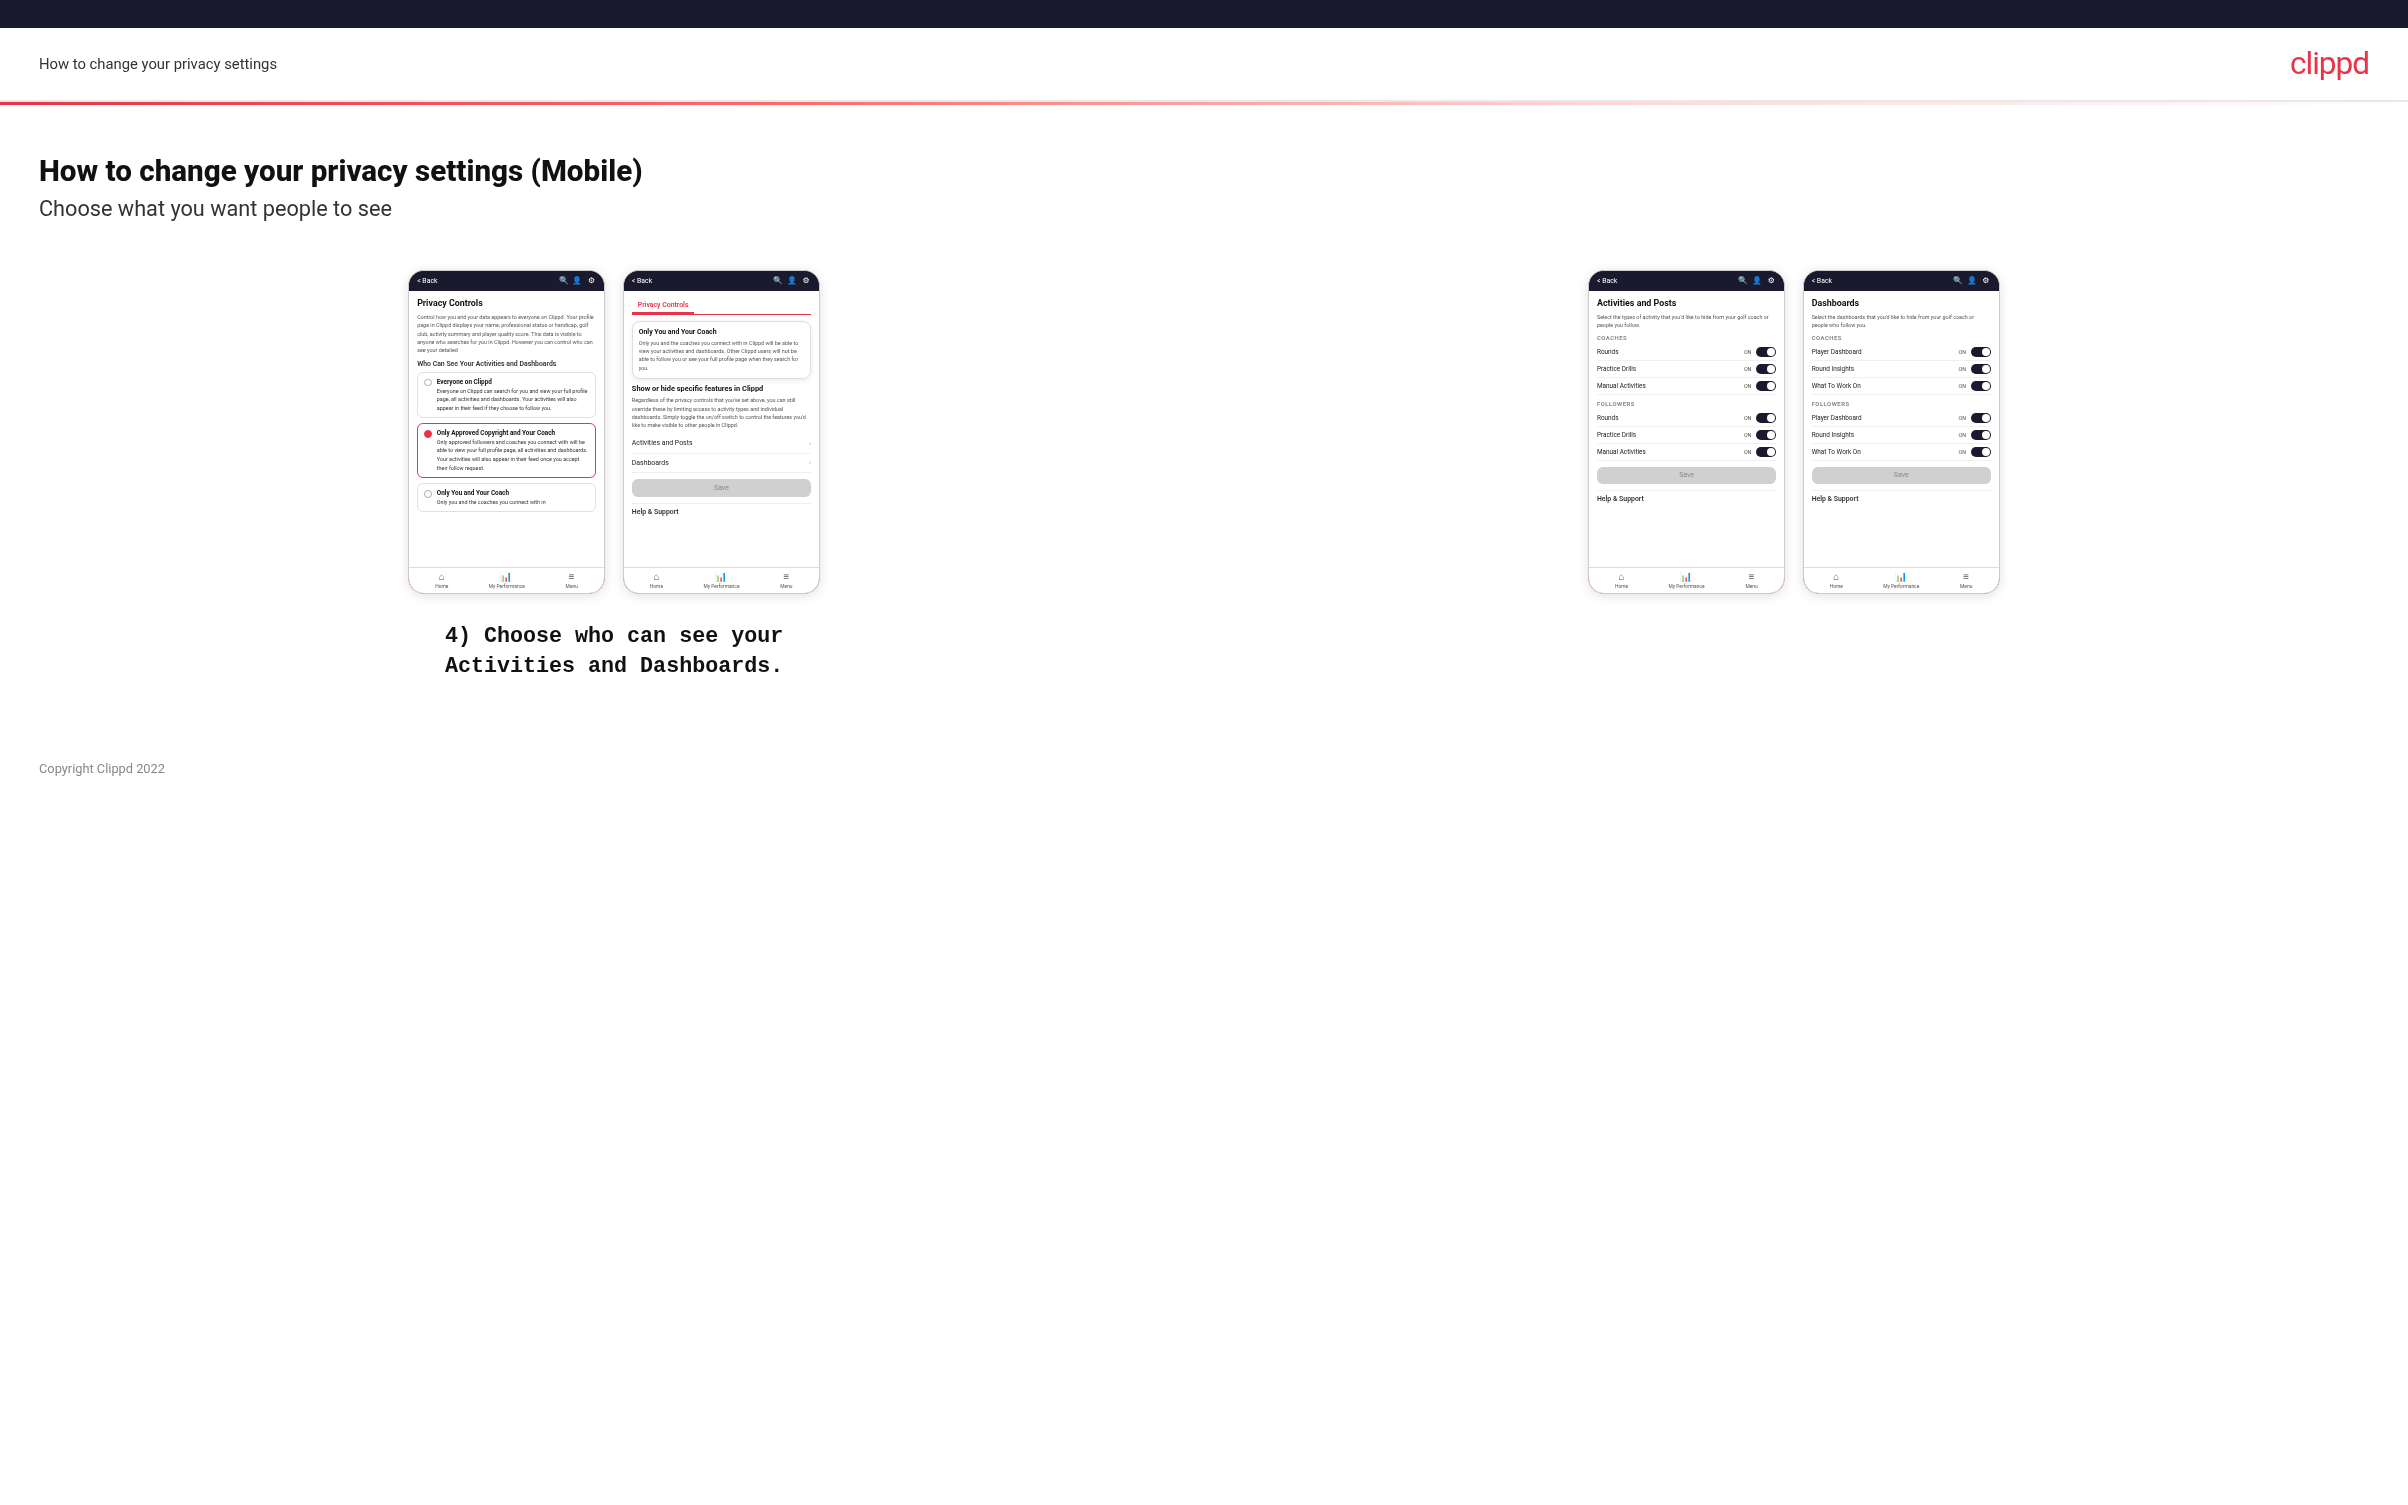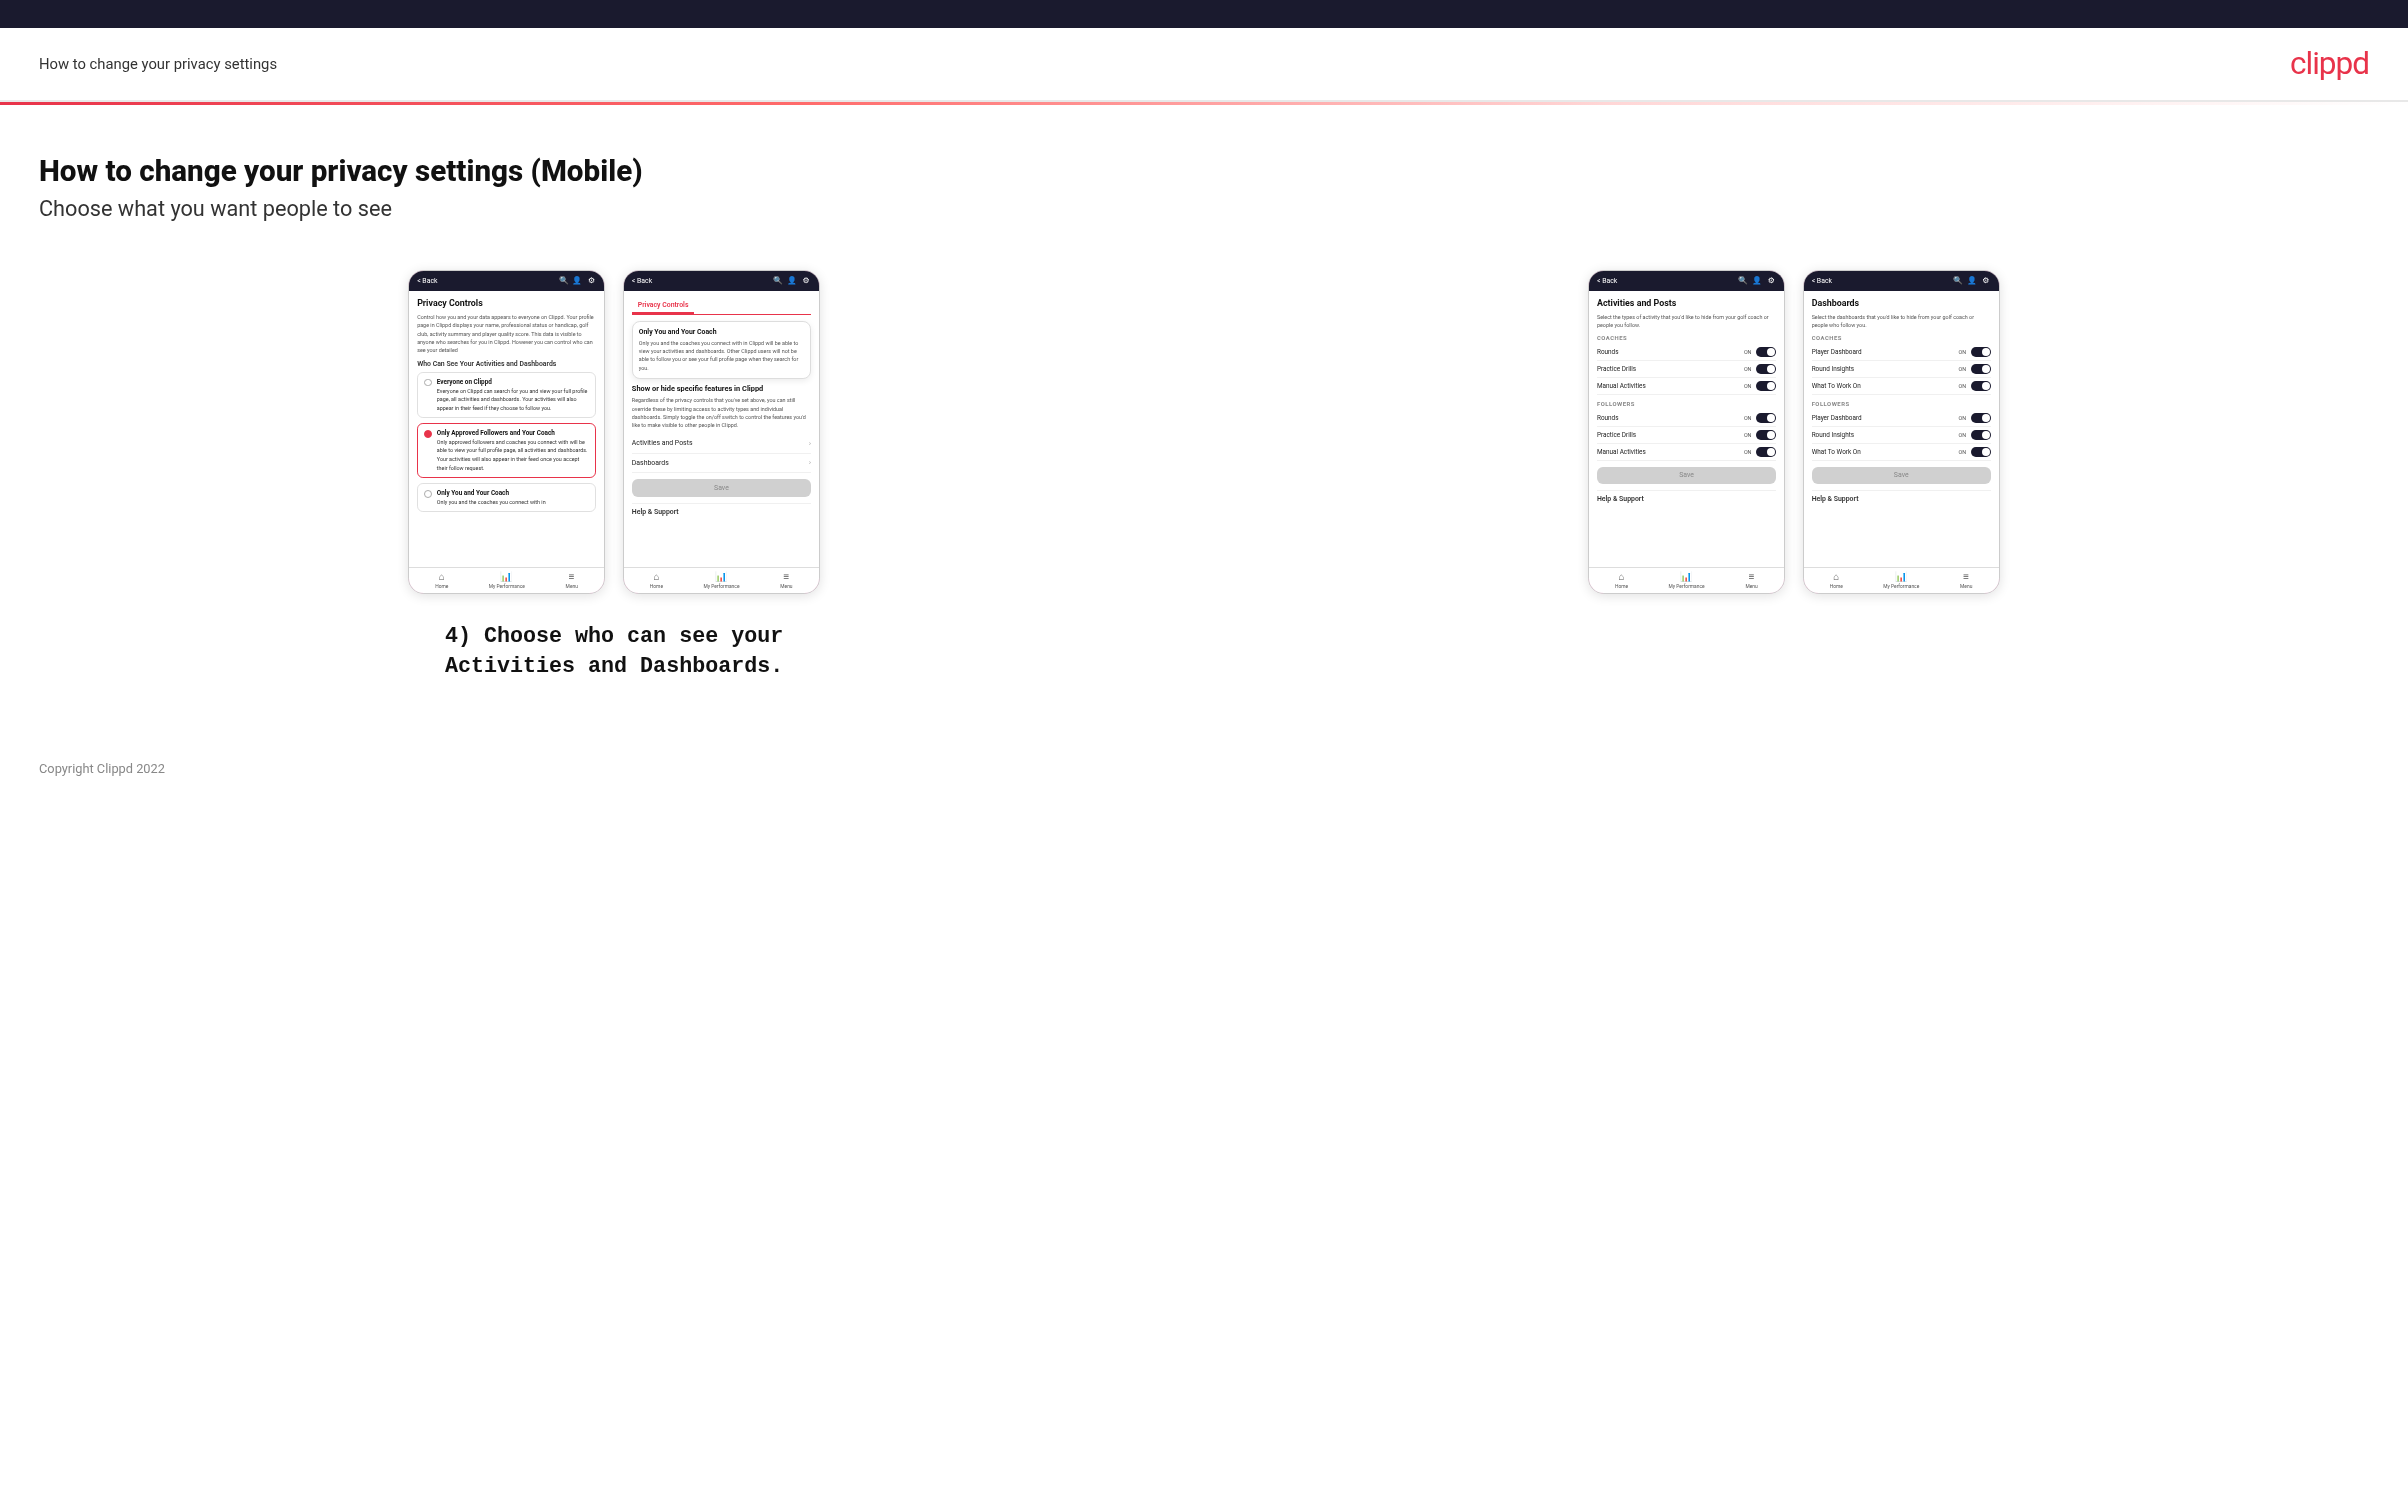--- a/index.html
+++ b/index.html
@@ -87,21 +87,21 @@
       font-weight: 600;
       color: #111;
       text-align: center;
       max-width: 414px;
       line-height: 1.4;
     }
 
     
     .phone-mockup {
       width: 197px;
-      background: #f9a8d4;
+      background: #b91c1c;
       border-radius: 15.8px;
       border: 1.5px solid #ccc;
       overflow: hidden;
       box-shadow: 0 2px 11.8px rgba(0,0,0,0.12);
       font-size: 6.9px;
     }
 
     
     .phone-topbar {
       background: #1a1a2e;
@@ -414,21 +414,21 @@
               <div class="radio-circle"></div>
               <div>
                 <span class="radio-title">Everyone on Clippd</span>
                 <span class="radio-text">Everyone on Clippd can search for you and view your full profile page, all activities and dashboards. Your activities will also appear in their feed if they choose to follow you.</span>
               </div>
             </div>
 
             <div class="radio-option selected">
               <div class="radio-circle selected"></div>
               <div>
-                <span class="radio-title">Only Approved Followers and Your Coach</span>
+                <span class="radio-title">Only Approved Copyright and Your Coach</span>
                 <span class="radio-text">Only approved followers and coaches you connect with will be able to view your full profile page, all activities and dashboards. Your activities will also appear in their feed once you accept their follow request.</span>
               </div>
             </div>
 
             <div class="radio-option">
               <div class="radio-circle"></div>
               <div>
                 <span class="radio-title">Only You and Your Coach</span>
                 <span class="radio-text">Only you and the coaches you connect with in</span>
               </div>

